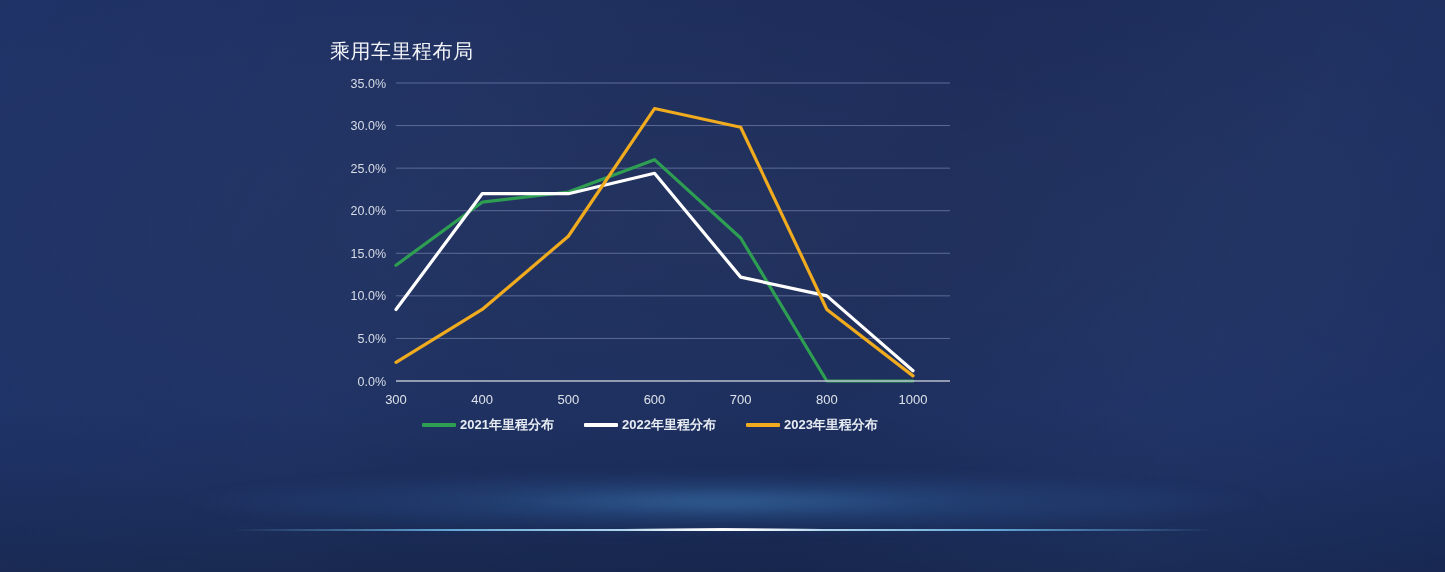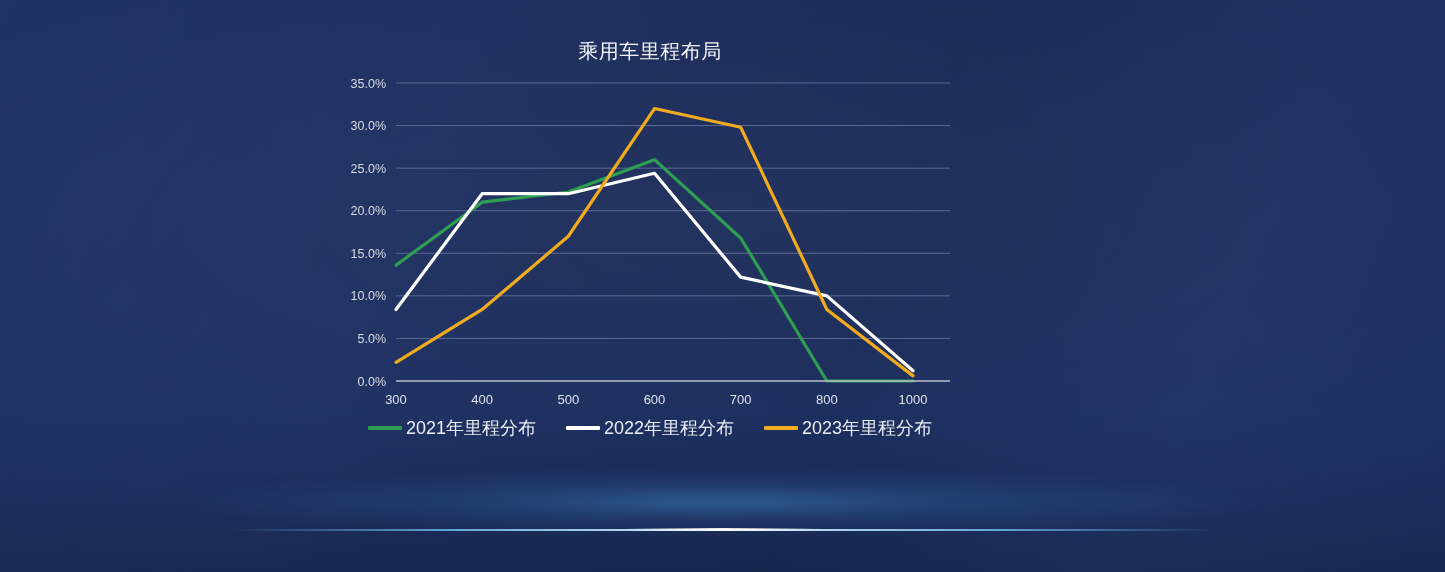--- a/index.html
+++ b/index.html
@@ -97,21 +97,20 @@
     left: 330px;
     top: 18px;
     width: 640px;
     height: 425px;
   }
   .chart-title {
     position: absolute;
     left: 0;
     top: 20px;
     width: 640px;
-    text-align: center;
     color: #f2f4f8;
     font-size: 20px;
     letter-spacing: 0.5px;
     white-space: nowrap;
   }
 
   .plot-svg {
     position: absolute;
     left: 0;
     top: 0;
@@ -149,21 +148,22 @@
     white-space: nowrap;
   }
   .legend-swatch {
     width: 34px;
     height: 4px;
     border-radius: 1px;
     display: inline-block;
   }
   .legend-label {
     color: #e8ecf3;
-    font-size: 18px;
+    font-size: 13px;
+    font-weight: bold;
   }
 </style>
 </head>
 <body>
 
 <div id="slide">
 
   <div class="bg-sheen-a"></div>
   <div class="bg-sheen-b"></div>
   <div class="bg-vignette"></div>

